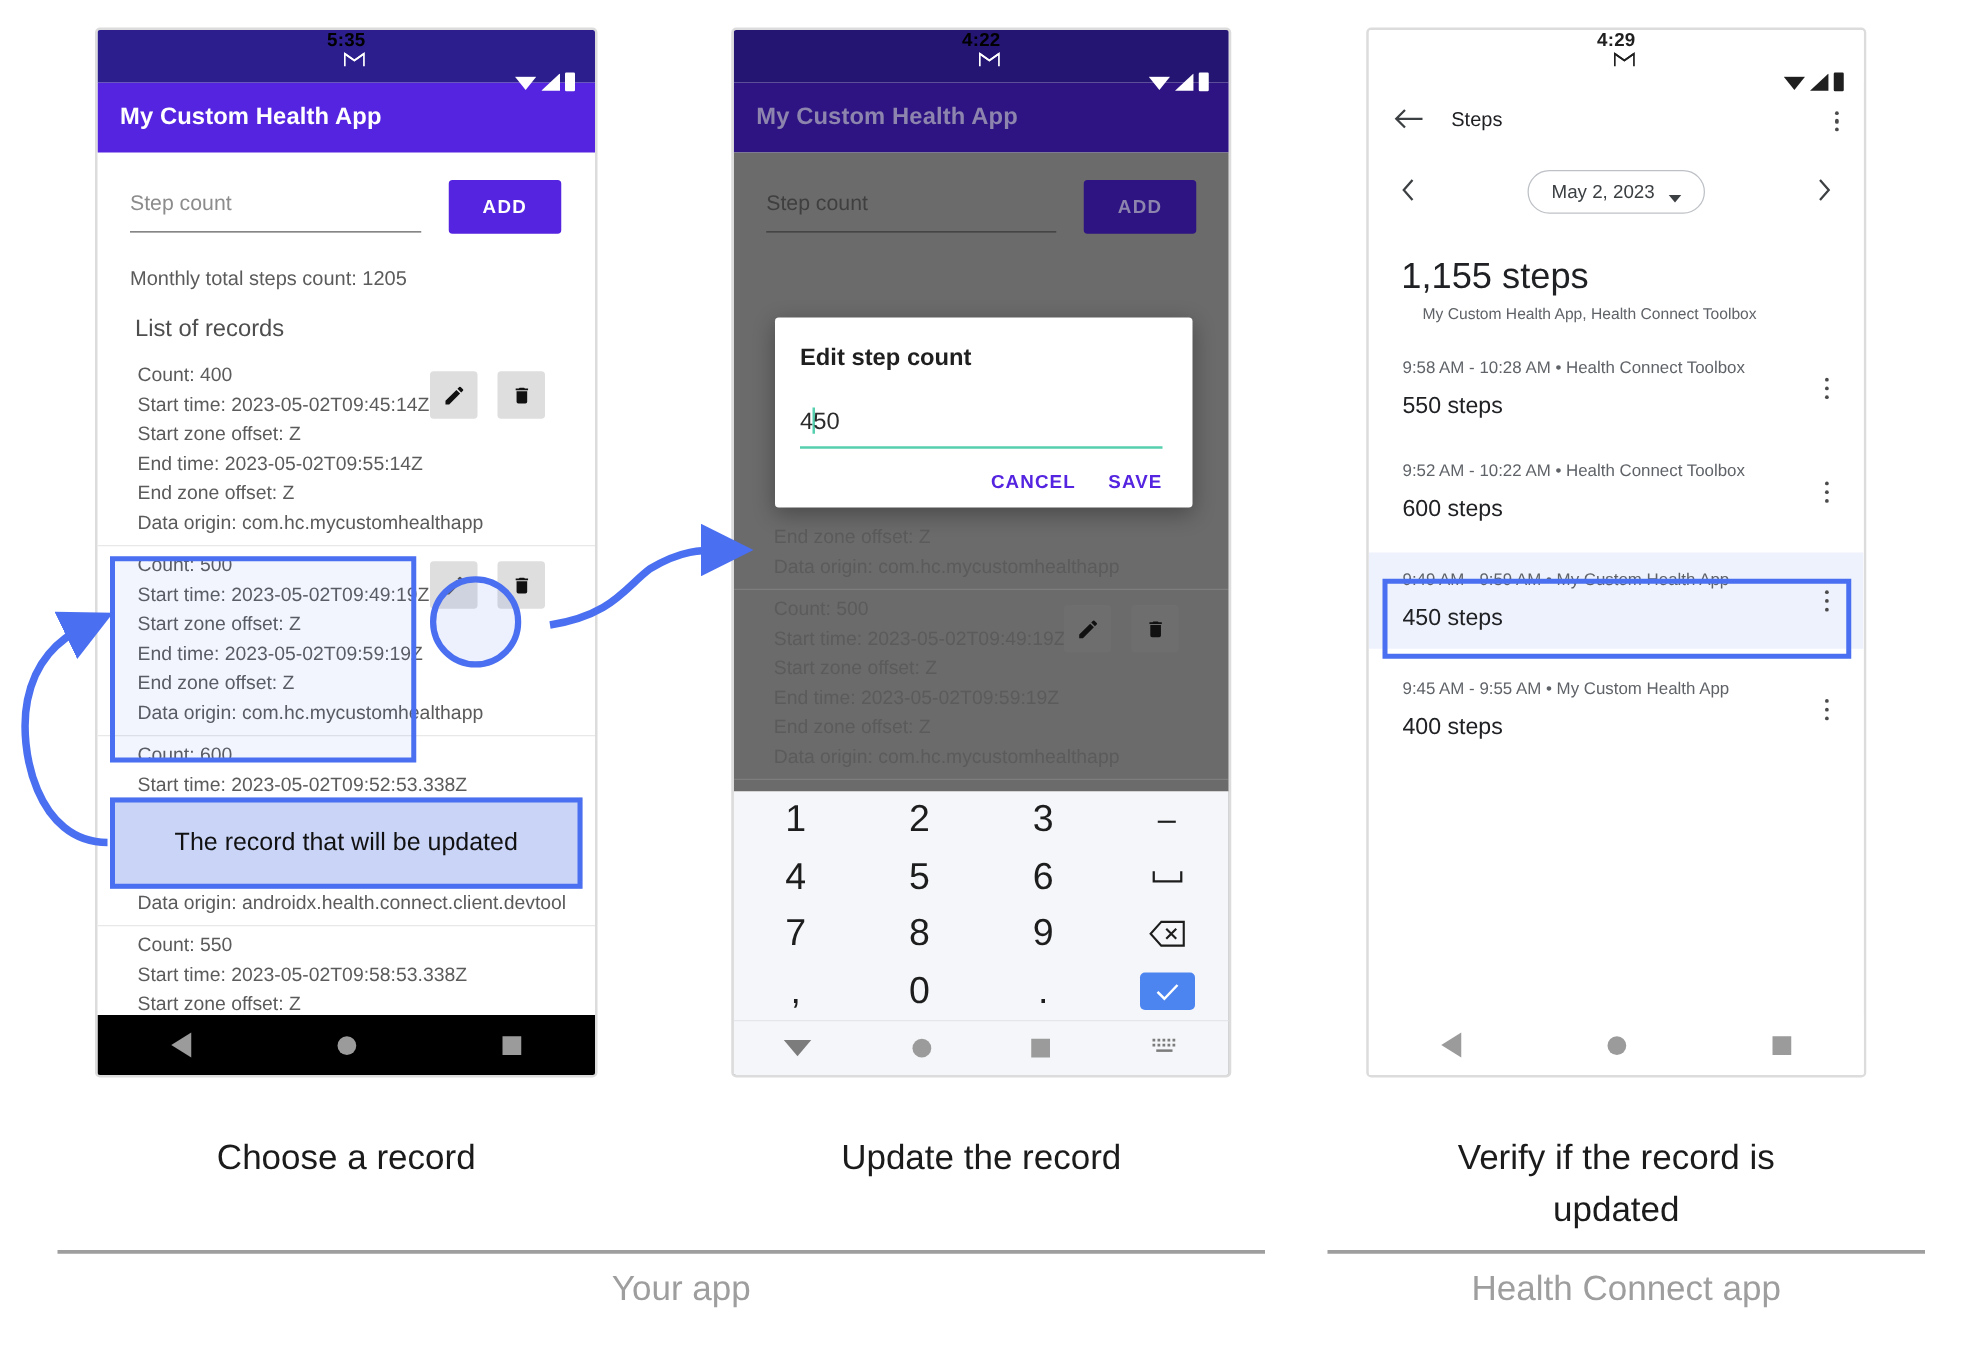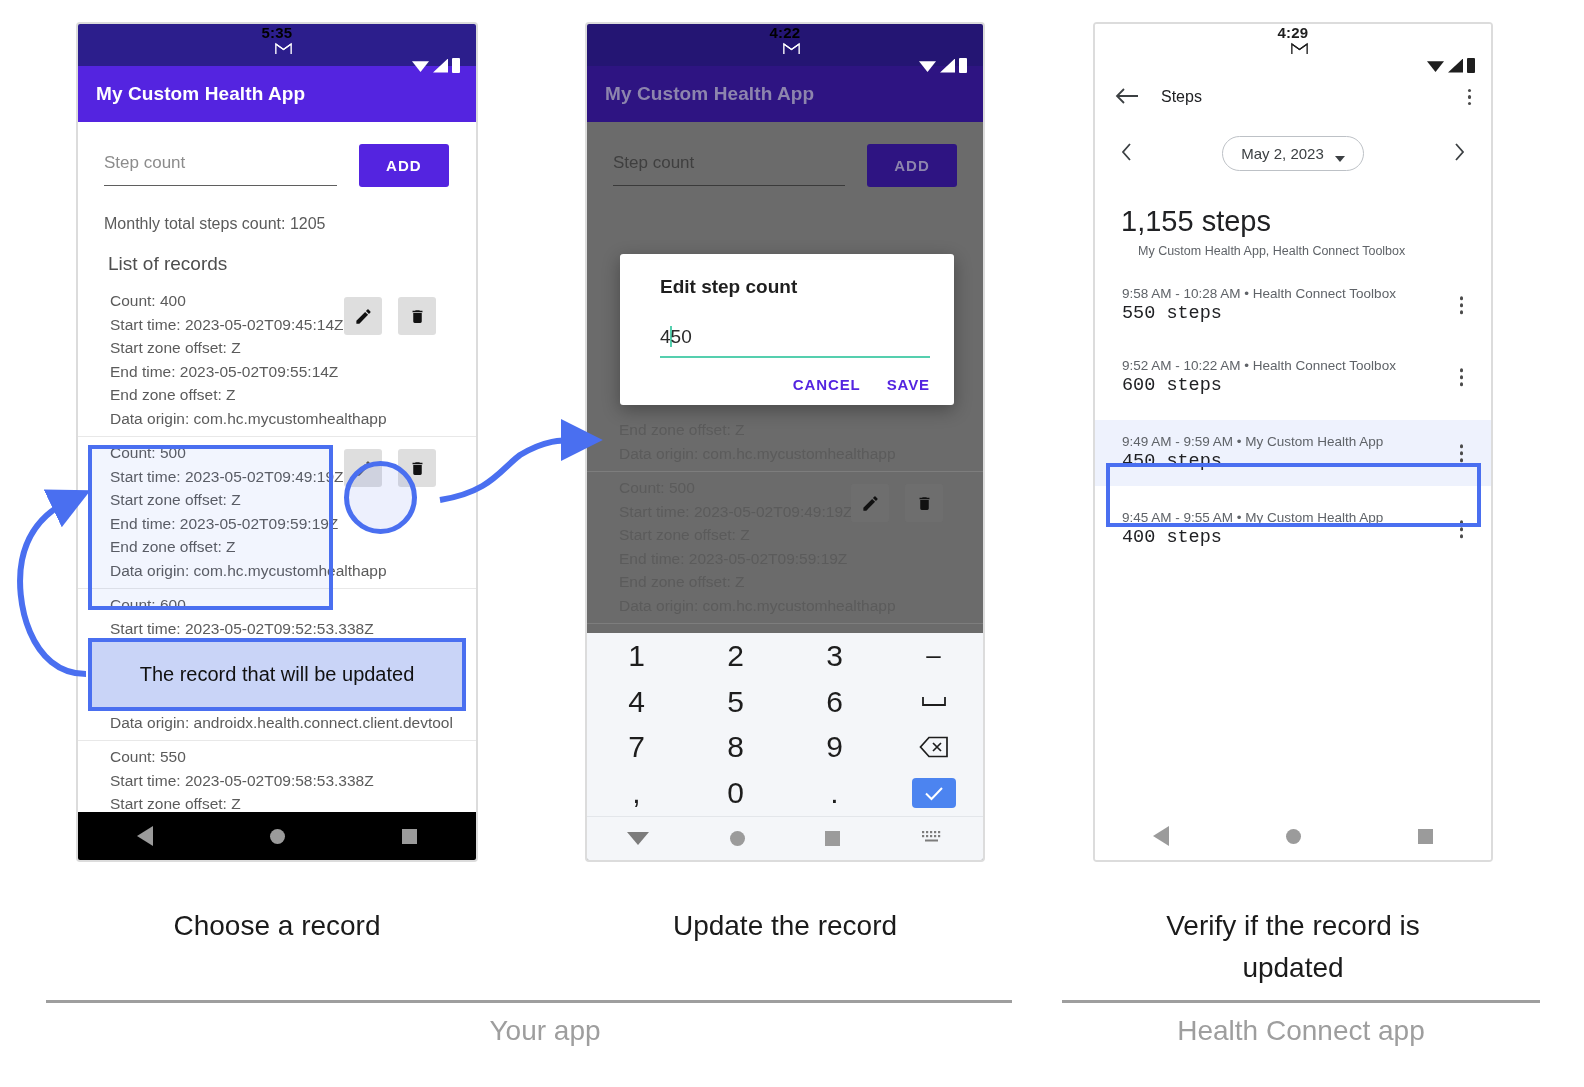--- a/index.html
+++ b/index.html
@@ -125,21 +125,21 @@
               border-bottom: 10px solid transparent; border-right: 16px solid #9b9b9b; }
   .nav-home { width: 15px; height: 15px; border-radius: 50%; background: #9b9b9b; }
   .nav-rec { width: 15px; height: 15px; background: #9b9b9b; }
   .dimtext { color: #3f3f3f; }
 
   .dialog {
     position: absolute;
     background: #ffffff;
     border-radius: 3px;
     box-shadow: 0 5px 18px rgba(0,0,0,.32);
-    padding: 22px 24px 12px 40px;
+    padding: 22px 24px 12px 20px;
   }
   .dlg-title { font-size: 19px; font-weight: bold; color: #1f1f1f; }
   .dlg-input {
     margin-top: 28px;
     border-bottom: 2px solid #55cfae;
     padding-bottom: 8px;
     font-size: 19px; color: #2b2b2b;
     position: relative;
   }
   .caret {
@@ -203,21 +203,21 @@
   .tri-down { width: 0; height: 0; border-left: 5.5px solid transparent;
               border-right: 5.5px solid transparent; border-top: 6.5px solid #3c4043; }
   .hc-total { padding: 34px 0 0 26px; font-size: 29px; color: #202124; }
   .hc-sources { padding: 6px 0 0 43px; font-size: 12.5px; color: #5f6368; }
 
   .hc-item {
     position: relative;
     padding: 10px 26px 10px 27px;
   }
   .hc-meta { font-size: 13.5px; color: #5f6368; }
-  .hc-steps { font-size: 18.5px; color: #202124; margin-top: 2px; font-family: Liberation Mono, monospace; }
+  .hc-steps { font-size: 18.5px; color: #202124; margin-top: 12px; }
   .hc-kebab {
     position: absolute; right: 28px; top: 50%; transform: translateY(-50%);
     display: flex; flex-direction: column; gap: 3.5px; align-items: center;
   }
   .hc-item.sel { background: #eef2fd; }
 
   
   .anno-box {
     position: absolute;
     border: 4px solid #4a6ff0;

